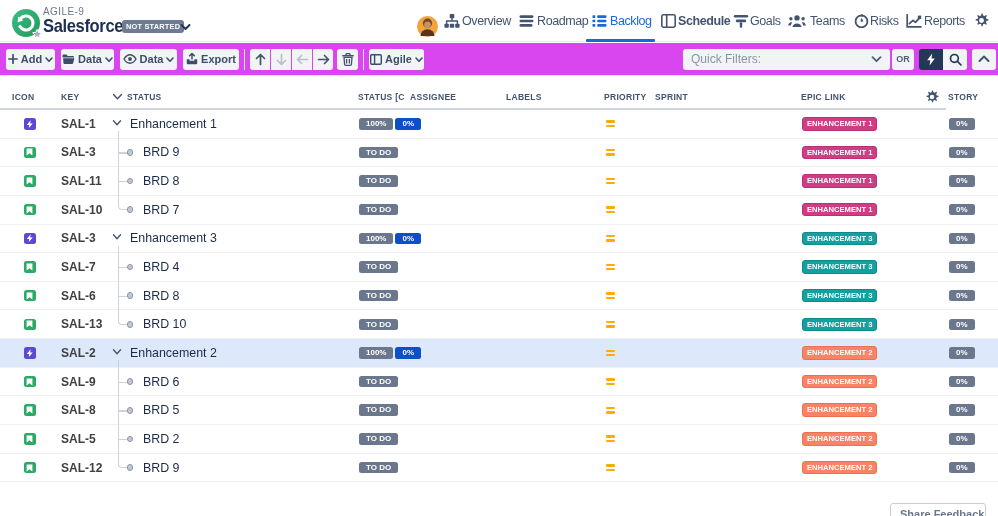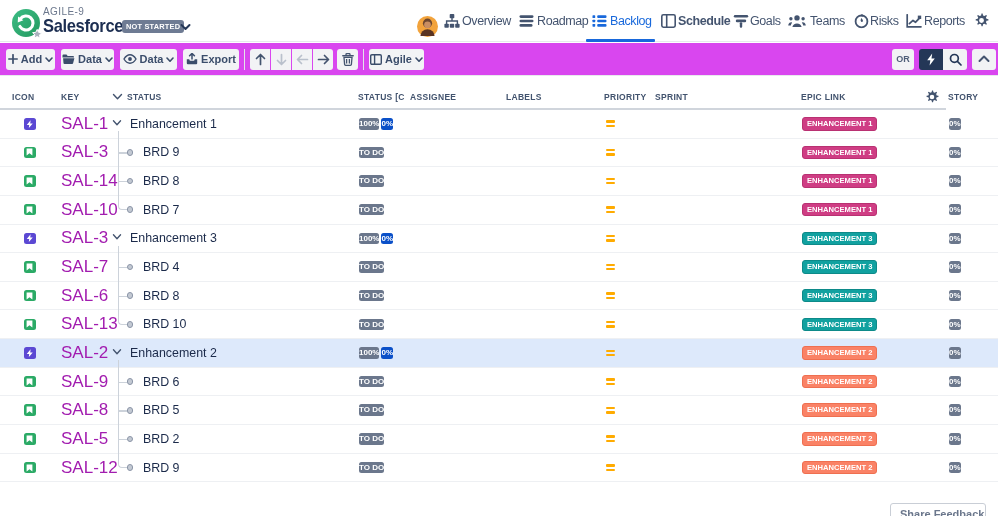--- a/index.html
+++ b/index.html
@@ -54,32 +54,32 @@
   .thead { position:absolute; left:0; top:77px; width:946px; height:33px; border-bottom:2px solid #d0d5dc; background:#fff; }
   .th { position:absolute; top:15px; font-size:8.5px; font-weight:bold; color:#42536e; letter-spacing:.3px; white-space:nowrap; }
   .th-gear { position:absolute; right:7px; top:13px; cursor:pointer; }
   .sort-chev { position:absolute; left:112px; top:16px; }
 
   .rows { position:absolute; left:0; top:110px; width:998px; }
   .row { position:relative; width:998px; height:28.65px; border-bottom:1px solid #eef0f3; background:#fff; }
   .row.hl { background:#dde9fb; }
   .cell { position:absolute; top:0; height:100%; display:flex; align-items:center; }
   .c-icon { left:24px; }
-  .c-key { left:61px; font-size:17px; font-weight:normal; color:#a21caf; cursor:pointer; }
+  .c-key { left:61px; font-size:12px; font-weight:bold; color:#404040; cursor:pointer; }
   .c-sum { font-size:12.4px; color:#1b2a4a; }
   .c-status { left:359px; gap:2px; }
   .c-prio { left:606px; }
   .c-epic { left:802px; }
   .c-story { left:949px; }
 
   .typeicon { width:11.5px; height:11.5px; border-radius:2.5px; display:flex; align-items:center; justify-content:center; }
   .typeicon.epic { background:#5b48d3; }
   .typeicon.story { background:#2baa66; }
 
-  .badge { display:inline-block; font-size:8px; font-weight:bold; color:#fff; border-radius:2.5px; padding:2px 0; line-height:7.5px; }
+  .badge { display:inline-block; font-size:8px; font-weight:bold; color:#fff; border-radius:2.5px; padding:2px 7px; line-height:7.5px; }
   .badge.slate { background:#6b778c; }
   .badge.blue { background:#0b50c8; }
   .epicbadge { display:inline-block; font-size:7.6px; font-weight:bold; color:#fff; border-radius:3px; padding:2px 4px; line-height:7.5px; border:1px solid transparent; }
 
   .prio-med { display:flex; flex-direction:column; gap:2px; }
   .prio-med i { display:block; width:8.5px; height:2.4px; background:#ffab00; border-radius:1px; }
 
   
   .tree-chev { position:absolute; left:112px; top:50%; margin-top:-5px; }
   .tree-vline { position:absolute; left:118px; top:0; bottom:-1px; width:1.4px; background:#ccd2da; }
@@ -335,20 +335,28 @@
         <span>Agile</span>
         <span>
             <svg width="8" height="5.5" viewBox="0 0 8 5.5">
               <path d="M1 1 L4 4.3 L7 1" fill="none" stroke="#3b4d6b" stroke-width="1.6" stroke-linecap="round" stroke-linejoin="round"></path>
             </svg>
           </span>
       </div>
     </div>
 
     <div class="tb-right">
+      <div class="qf-select">
+        <span class="qf-text">Quick Filters:</span>
+        <span>
+            <svg width="11" height="7" viewBox="0 0 11 7">
+              <path d="M1.5 1.2 L5.5 5.2 L9.5 1.2" fill="none" stroke="#505f79" stroke-width="1.8" stroke-linecap="round" stroke-linejoin="round"></path>
+            </svg>
+          </span>
+      </div>
       <div class="or-chip">OR</div>
       <div class="lq-group">
         <div class="lq-cell lq-bolt">
           <span>
               <svg width="10" height="13" viewBox="0 0 10 13">
                 <path d="M6.2 0.5 L1.2 7.2 H4.3 L3.6 12.4 L8.8 5.4 H5.5 Z" fill="#fff"></path>
               </svg>
             </span>
         </div>
         <div class="lq-cell lq-search">
@@ -457,21 +465,21 @@
         </div>
       </div>
       <div class="row">
         <div class="cell c-icon">
           <span class="typeicon story">
             <svg width="7" height="8" viewBox="0 0 7 8">
               <path d="M0.6 0.4 H6.4 V7.6 L3.5 5.2 L0.6 7.6 Z" fill="#fff"></path>
             </svg>
           </span>
         </div>
-        <div class="cell c-key">SAL-14</div>
+        <div class="cell c-key">SAL-11</div>
         <span class="tree-vline"></span>
         <span class="tree-hline"></span>
         <span class="tree-dot"></span>
         <div class="cell c-sum" style="left:143px">BRD 8</div>
         <div class="cell c-status">
           <span class="badge slate">TO DO</span>
         </div>
         <div class="cell c-prio">
           <span class="prio-med">
             <i></i>

